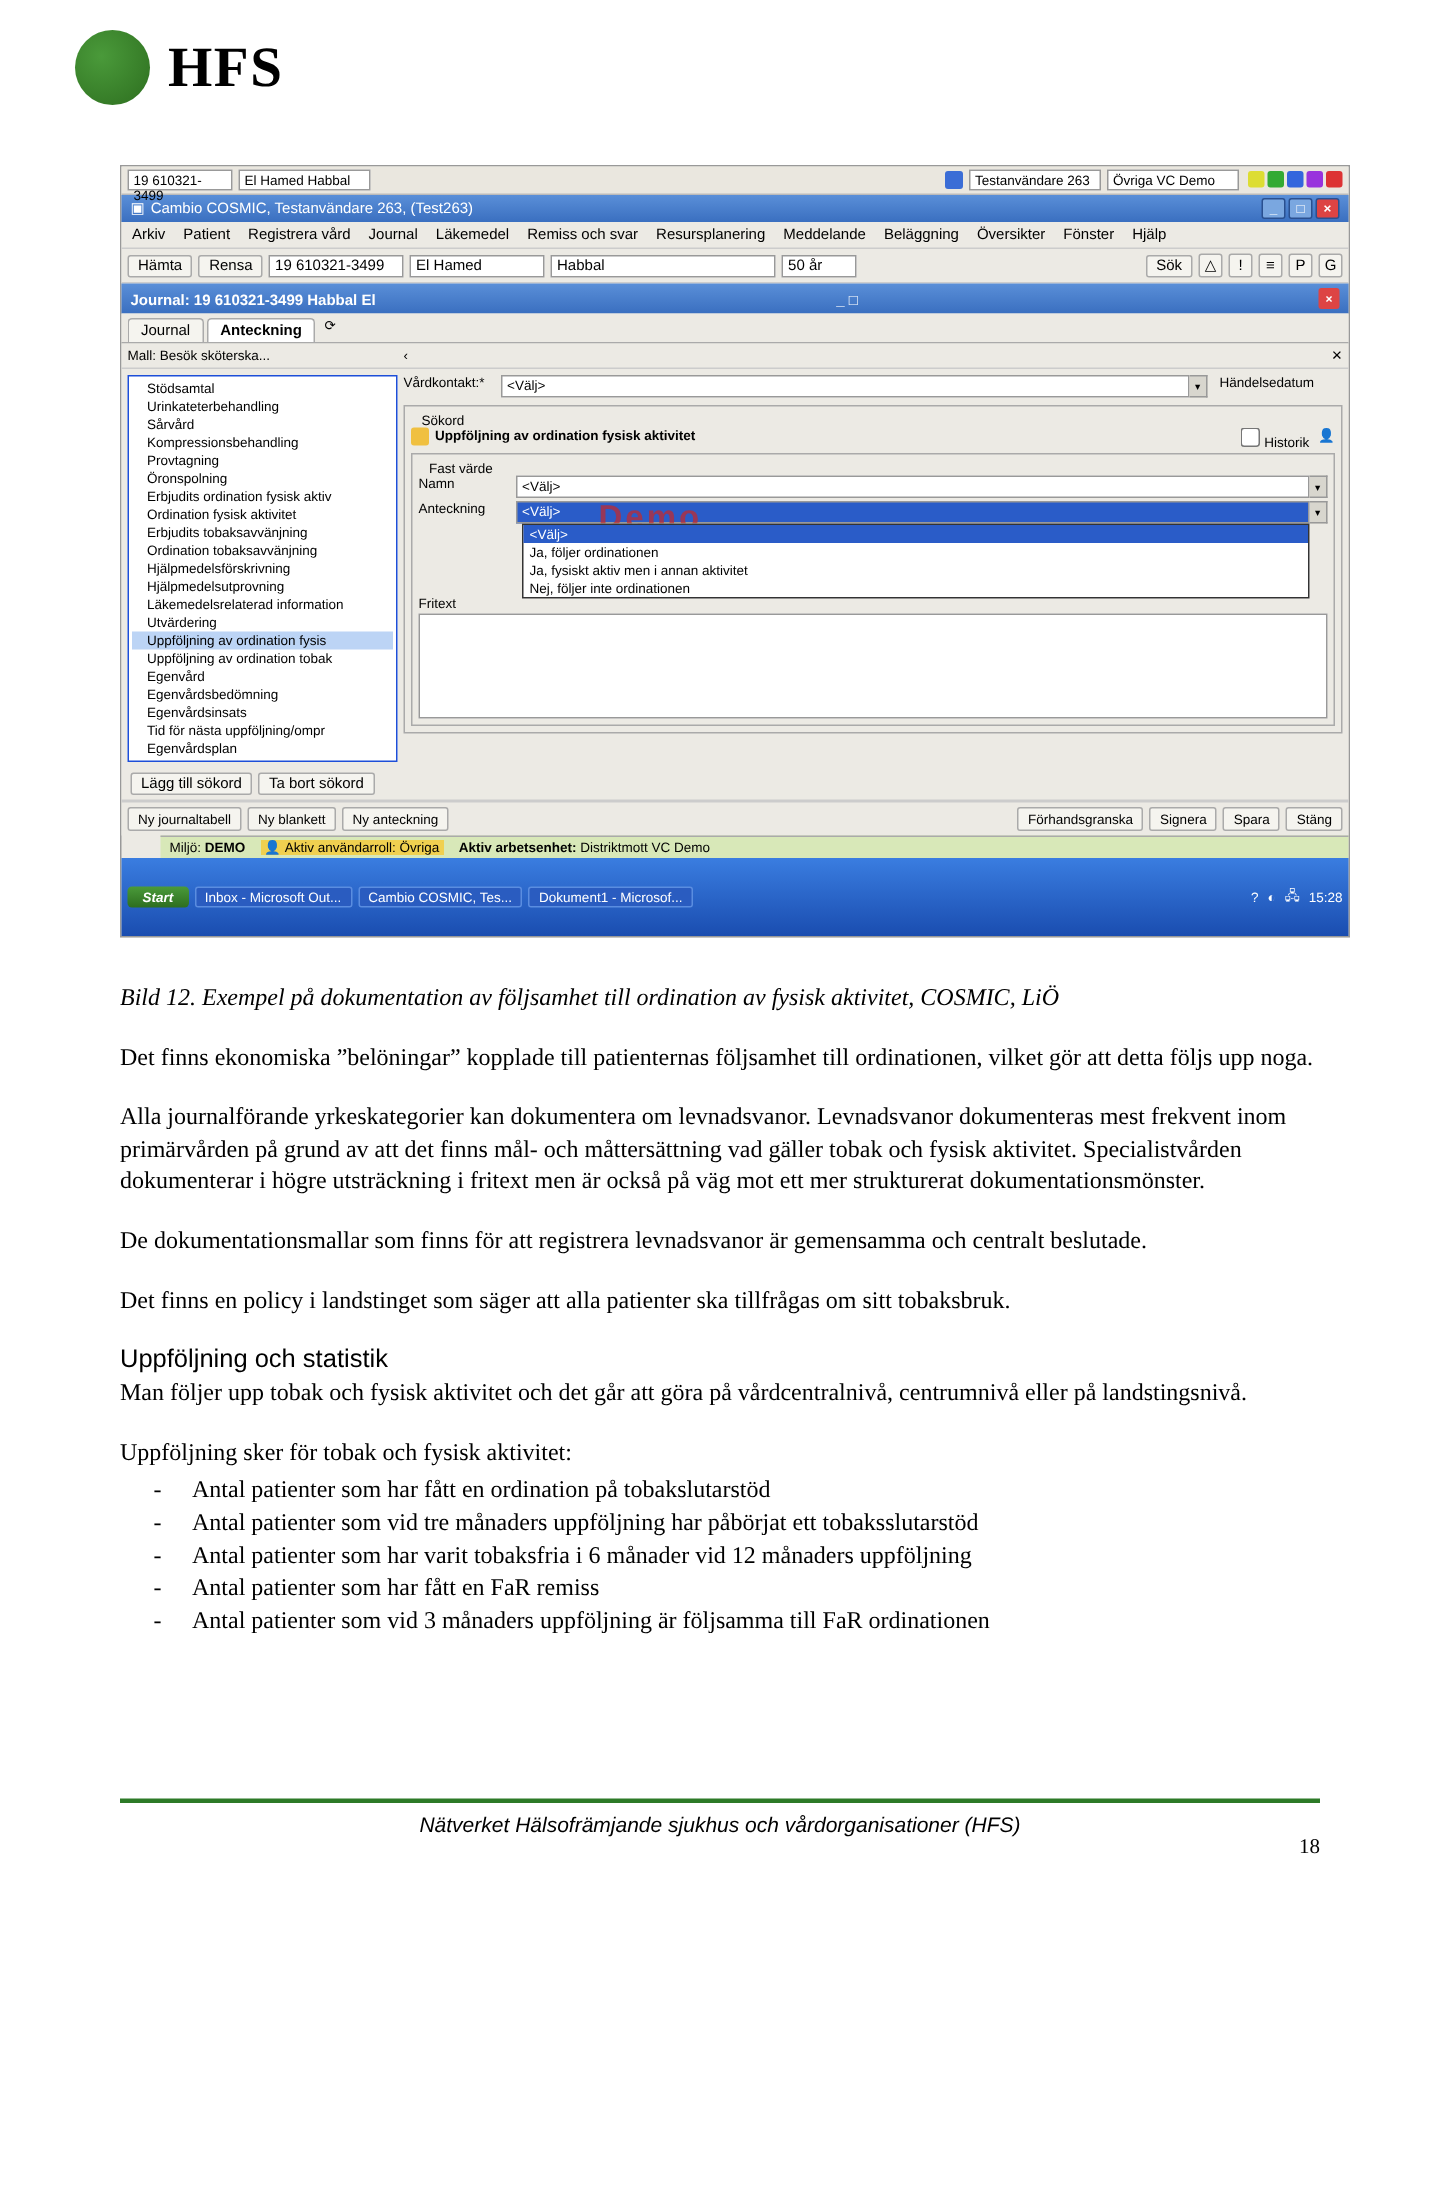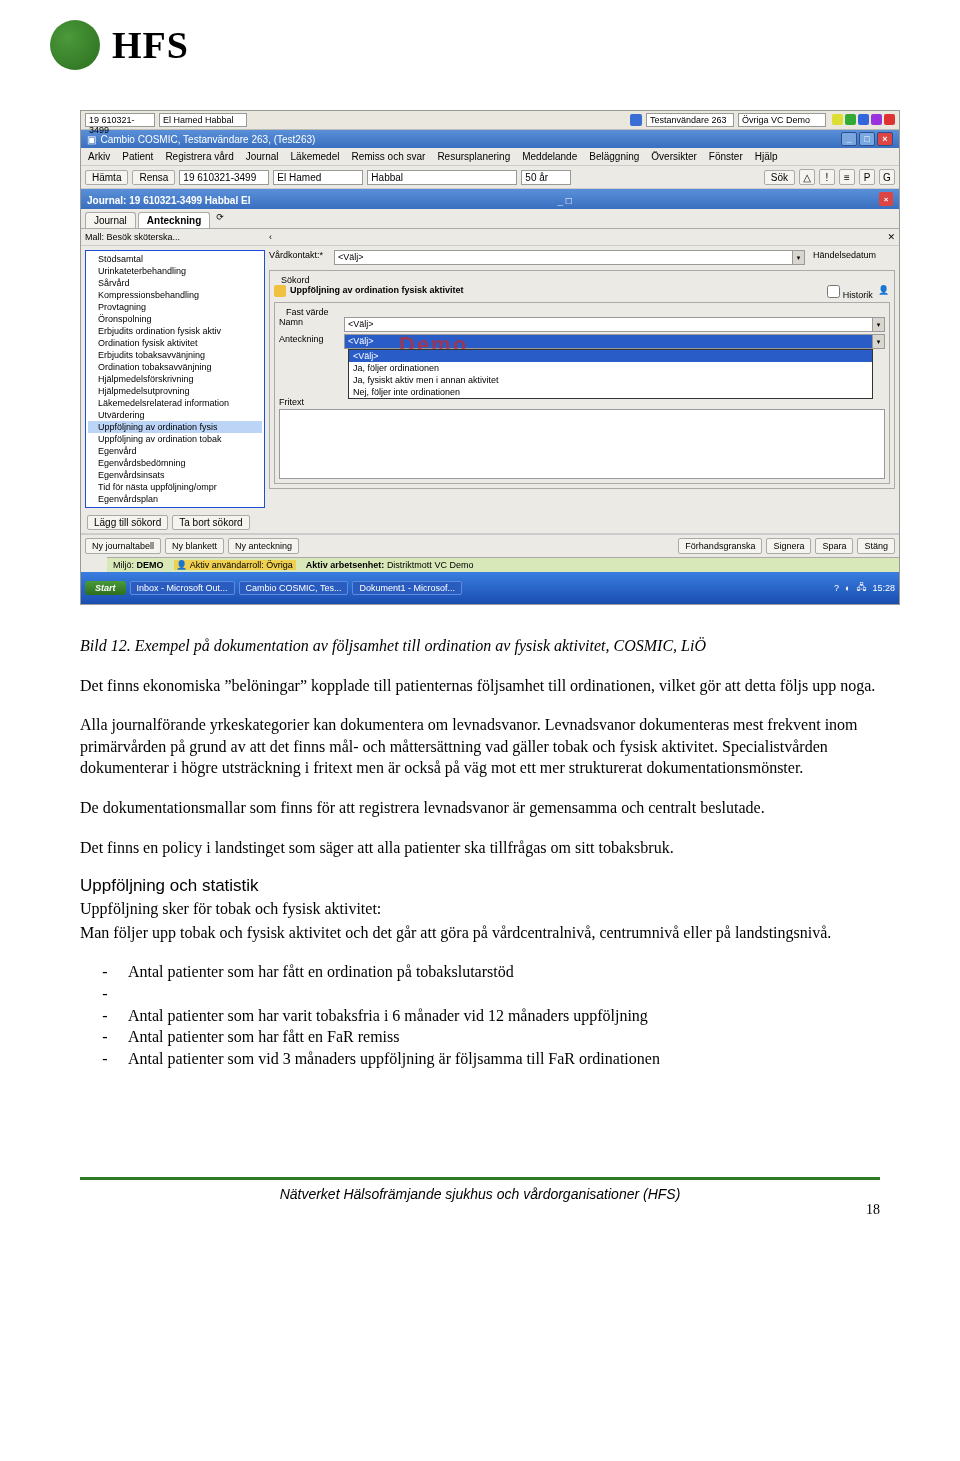--- a/index.html
+++ b/index.html
@@ -67,21 +67,21 @@
   .ss-right .dropdown-list .opt.sel{background:#2a5cc8;color:#fff;}
   .demo-watermark{position:absolute;left:120px;top:-2px;color:rgba(200,40,40,0.7);font-size:22px;font-weight:bold;font-family:Arial;letter-spacing:2px;pointer-events:none;}
   .ss-right .freetext{background:#fff;border:1px solid #999;height:70px;margin-top:30px;}
   
   
   .ss-bot1{background:#eceae4;padding:3px 4px;display:flex;gap:4px;border-top:1px solid #ccc;}
   .ss-bot1 .btn2{background:#f5f4ef;border:1px solid #aaa;border-radius:2px;padding:2px 6px;font-size:9px;}
   .ss-bot1 .spacer{flex:1;}
   .ss-status{background:#d8e8b8;padding:2px 6px;font-size:9px;display:flex;gap:10px;border-top:1px solid #aaa;margin-left:26px;}
   .ss-status .yel{background:#f0d050;padding:0 3px;}
-  .ss-taskbar{background:linear-gradient(#3a7de0,#1a4db0);padding:8px 4px;display:flex;align-items:center;gap:4px;color:#fff;font-size:9px;}
+  .ss-taskbar{background:linear-gradient(#3a7de0,#1a4db0);padding:18px 4px;display:flex;align-items:center;gap:4px;color:#fff;font-size:9px;}
   .ss-taskbar .start{background:linear-gradient(#4a9a3a,#2d6e1f);border-radius:3px;padding:2px 10px;font-weight:bold;font-style:italic;}
   .ss-taskbar .task{background:#2a5cc0;border:1px solid #5a8de0;padding:1px 6px;border-radius:2px;}
   .ss-taskbar .tray{margin-left:auto;display:flex;gap:6px;align-items:center;}
   
   
   .doc-body { padding: 10px 80px 30px 80px; }
   .doc-body p { margin: 0 0 18px 0; line-height: 1.35; }
   .caption { font-style: italic; margin-bottom: 20px; }
   .h3 { font-family: Arial, Helvetica, sans-serif; font-size: 17px; color: #000; margin: 18px 0 2px 0; }
   .bullets { margin: 4px 0 18px 20px; }
@@ -279,29 +279,30 @@
   </div>
 </div>
 
 <div class="doc-body">
   <p class="caption">Bild 12. Exempel på dokumentation av följsamhet till ordination av fysisk aktivitet, COSMIC, LiÖ</p>
   <p>Det finns ekonomiska ”belöningar” kopplade till patienternas följsamhet till ordinationen, vilket gör att detta följs upp noga.</p>
   <p>Alla journalförande yrkeskategorier kan dokumentera om levnadsvanor. Levnadsvanor dokumenteras mest frekvent inom primärvården på grund av att det finns mål- och måttersättning vad gäller tobak och fysisk aktivitet. Specialistvården dokumenterar i högre utsträckning i fritext men är också på väg mot ett mer strukturerat dokumentationsmönster.</p>
   <p>De dokumentationsmallar som finns för att registrera levnadsvanor är gemensamma och centralt beslutade.</p>
   <p>Det finns en policy i landstinget som säger att alla patienter ska tillfrågas om sitt tobaksbruk.</p>
   <div class="h3">Uppföljning och statistik</div>
+  <p>Man följer upp tobak och fysisk aktivitet och det går att göra på vårdcentralnivå, centrumnivå eller på landstingsnivå.</p>
   <p style="margin-bottom:2px">Uppföljning sker för tobak och fysisk aktivitet:</p>
-  <p>Man följer upp tobak och fysisk aktivitet och det går att göra på vårdcentralnivå, centrumnivå eller på landstingsnivå.</p>
   <div class="bullets" id="bullets">
       <div class="row">
         <span class="dash">-</span>
         <span>Antal patienter som har fått en ordination på tobakslutarstöd</span>
       </div>
       <div class="row">
         <span class="dash">-</span>
+        <span>Antal patienter som vid tre månaders uppföljning har påbörjat ett tobaksslutarstöd</span>
       </div>
       <div class="row">
         <span class="dash">-</span>
         <span>Antal patienter som har varit tobaksfria i 6 månader vid 12 månaders uppföljning</span>
       </div>
       <div class="row">
         <span class="dash">-</span>
         <span>Antal patienter som har fått en FaR remiss</span>
       </div>
       <div class="row">

